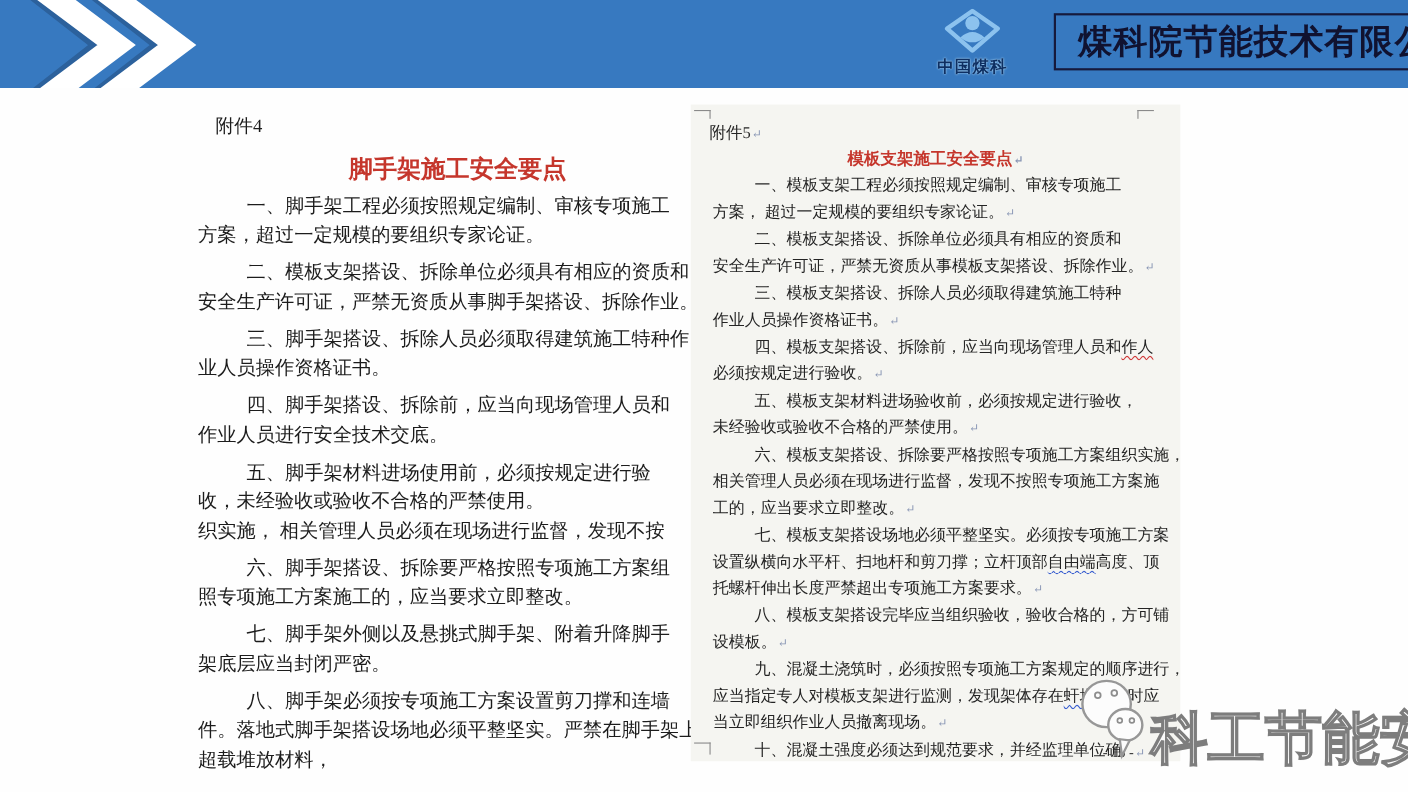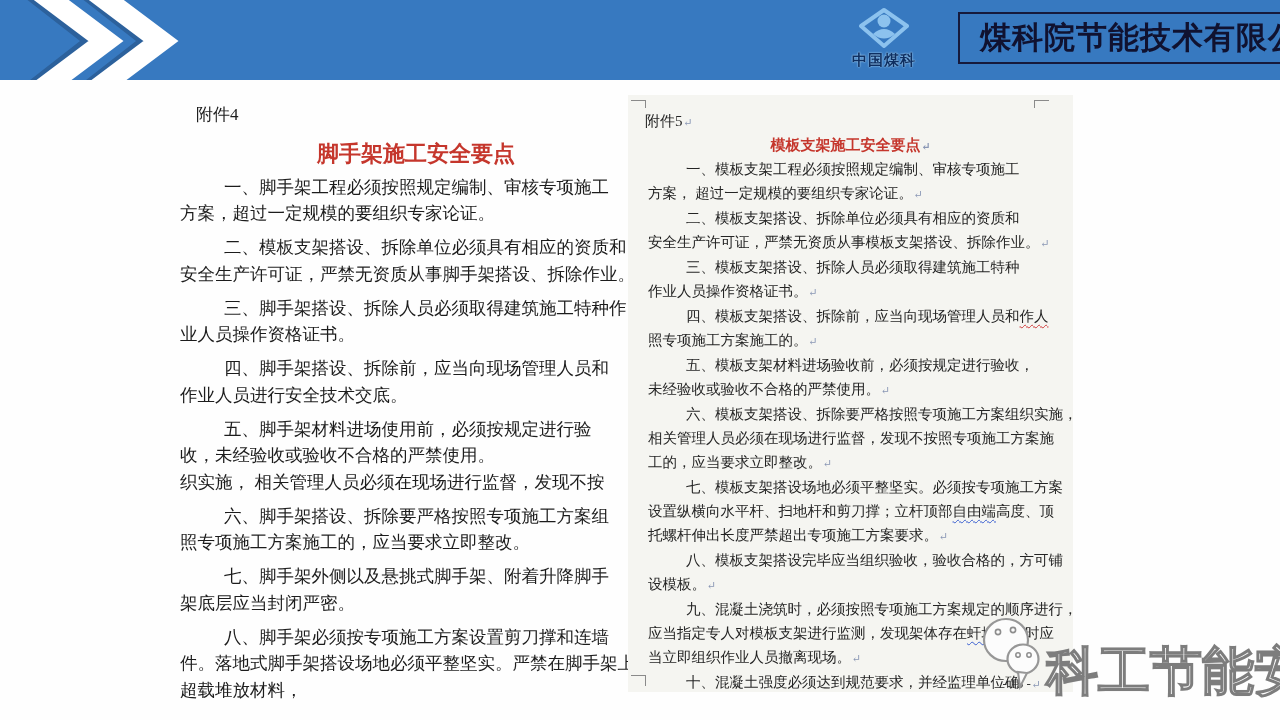--- a/index.html
+++ b/index.html
@@ -124,21 +124,21 @@
       <div class="rp-label"><span>附件5</span><span class="pmark">↵</span></div>
       <div class="rp-title"><span>模板支架施工安全要点</span><span class="pmark">↵</span></div>
       <div id="right-body">
           <div class="rline ind"><span>一、模板支架工程必须按照规定编制、审核专项施工</span></div>
           <div class="rline"><span>方案， 超过一定规模的要组织专家论证。</span><span class="pmark">↵</span></div>
           <div class="rline ind"><span>二、模板支架搭设、拆除单位必须具有相应的资质和</span></div>
           <div class="rline"><span>安全生产许可证，严禁无资质从事模板支架搭设、拆除作业。</span><span class="pmark">↵</span></div>
           <div class="rline ind"><span>三、模板支架搭设、拆除人员必须取得建筑施工特种</span></div>
           <div class="rline"><span>作业人员操作资格证书。</span><span class="pmark">↵</span></div>
           <div class="rline ind"><span>四、模板支架搭设、拆除前，应当向现场管理人员和</span><span class="u-red">作人</span></div>
-          <div class="rline"><span>照专项施工方案施工的。</span><span class="pmark">↵</span></div>
+          <div class="rline"><span>必须按规定进行验收。</span><span class="pmark">↵</span></div>
           <div class="rline ind"><span>五、模板支架材料进场验收前，必须按规定进行验收，</span></div>
           <div class="rline"><span>未经验收或验收不合格的严禁使用。</span><span class="pmark">↵</span></div>
           <div class="rline ind"><span>六、模板支架搭设、拆除要严格按照专项施工方案组织实施，</span></div>
           <div class="rline"><span>相关管理人员必须在现场进行监督，发现不按照专项施工方案施</span></div>
           <div class="rline"><span>工的，应当要求立即整改。</span><span class="pmark">↵</span></div>
           <div class="rline ind"><span>七、模板支架搭设场地必须平整坚实。必须按专项施工方案</span></div>
           <div class="rline"><span>设置纵横向水平杆、扫地杆和剪刀撑；立杆顶部</span><span class="u-blue">自由端</span><span>高度、顶</span></div>
           <div class="rline"><span>托螺杆伸出长度严禁超出专项施工方案要求。</span><span class="pmark">↵</span></div>
           <div class="rline ind"><span>八、模板支架搭设完毕应当组织验收，验收合格的，方可铺</span></div>
           <div class="rline"><span>设模板。</span><span class="pmark">↵</span></div>

